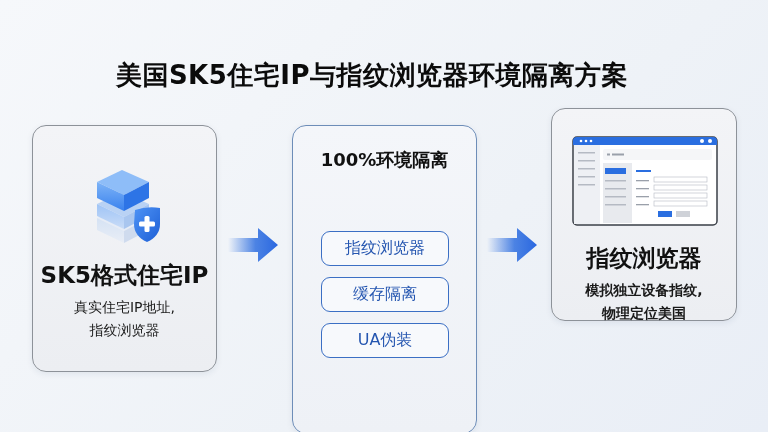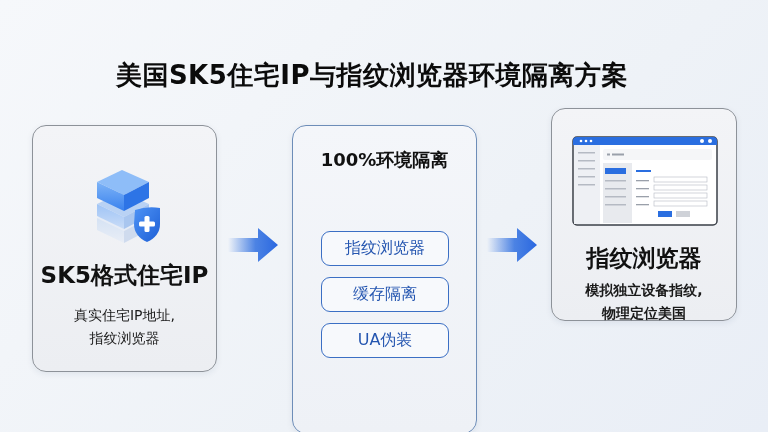--- a/index.html
+++ b/index.html
@@ -28,21 +28,21 @@
 
   .card-title {
     position: absolute; left: 0; width: 100%; text-align: center;
     font-size: 23px; font-weight: bold; color: #111;
   }
   .card-desc {
     position: absolute; left: 0; width: 100%; text-align: center;
     font-size: 14px; line-height: 23px; color: #1a1a1a;
   }
   .left .card-title { top: 134px; }
-  .left .card-desc { top: 170px; margin-top: 8px; }
+  .left .card-desc { top: 170px; }
   .right .card-title { top: 134px; }
   .right .card-desc { top: 170px; font-weight: bold; }
   .mid .card-title { top: 22px; font-size: 18px; }
 
   .pill {
     position: absolute; left: 28px; width: 128px; height: 35px;
     border: 1.5px solid #3b6fc4; border-radius: 9px;
     background: #f7f9fc;
     color: #2556b0; font-size: 16px;
     display: flex; align-items: center; justify-content: center;

